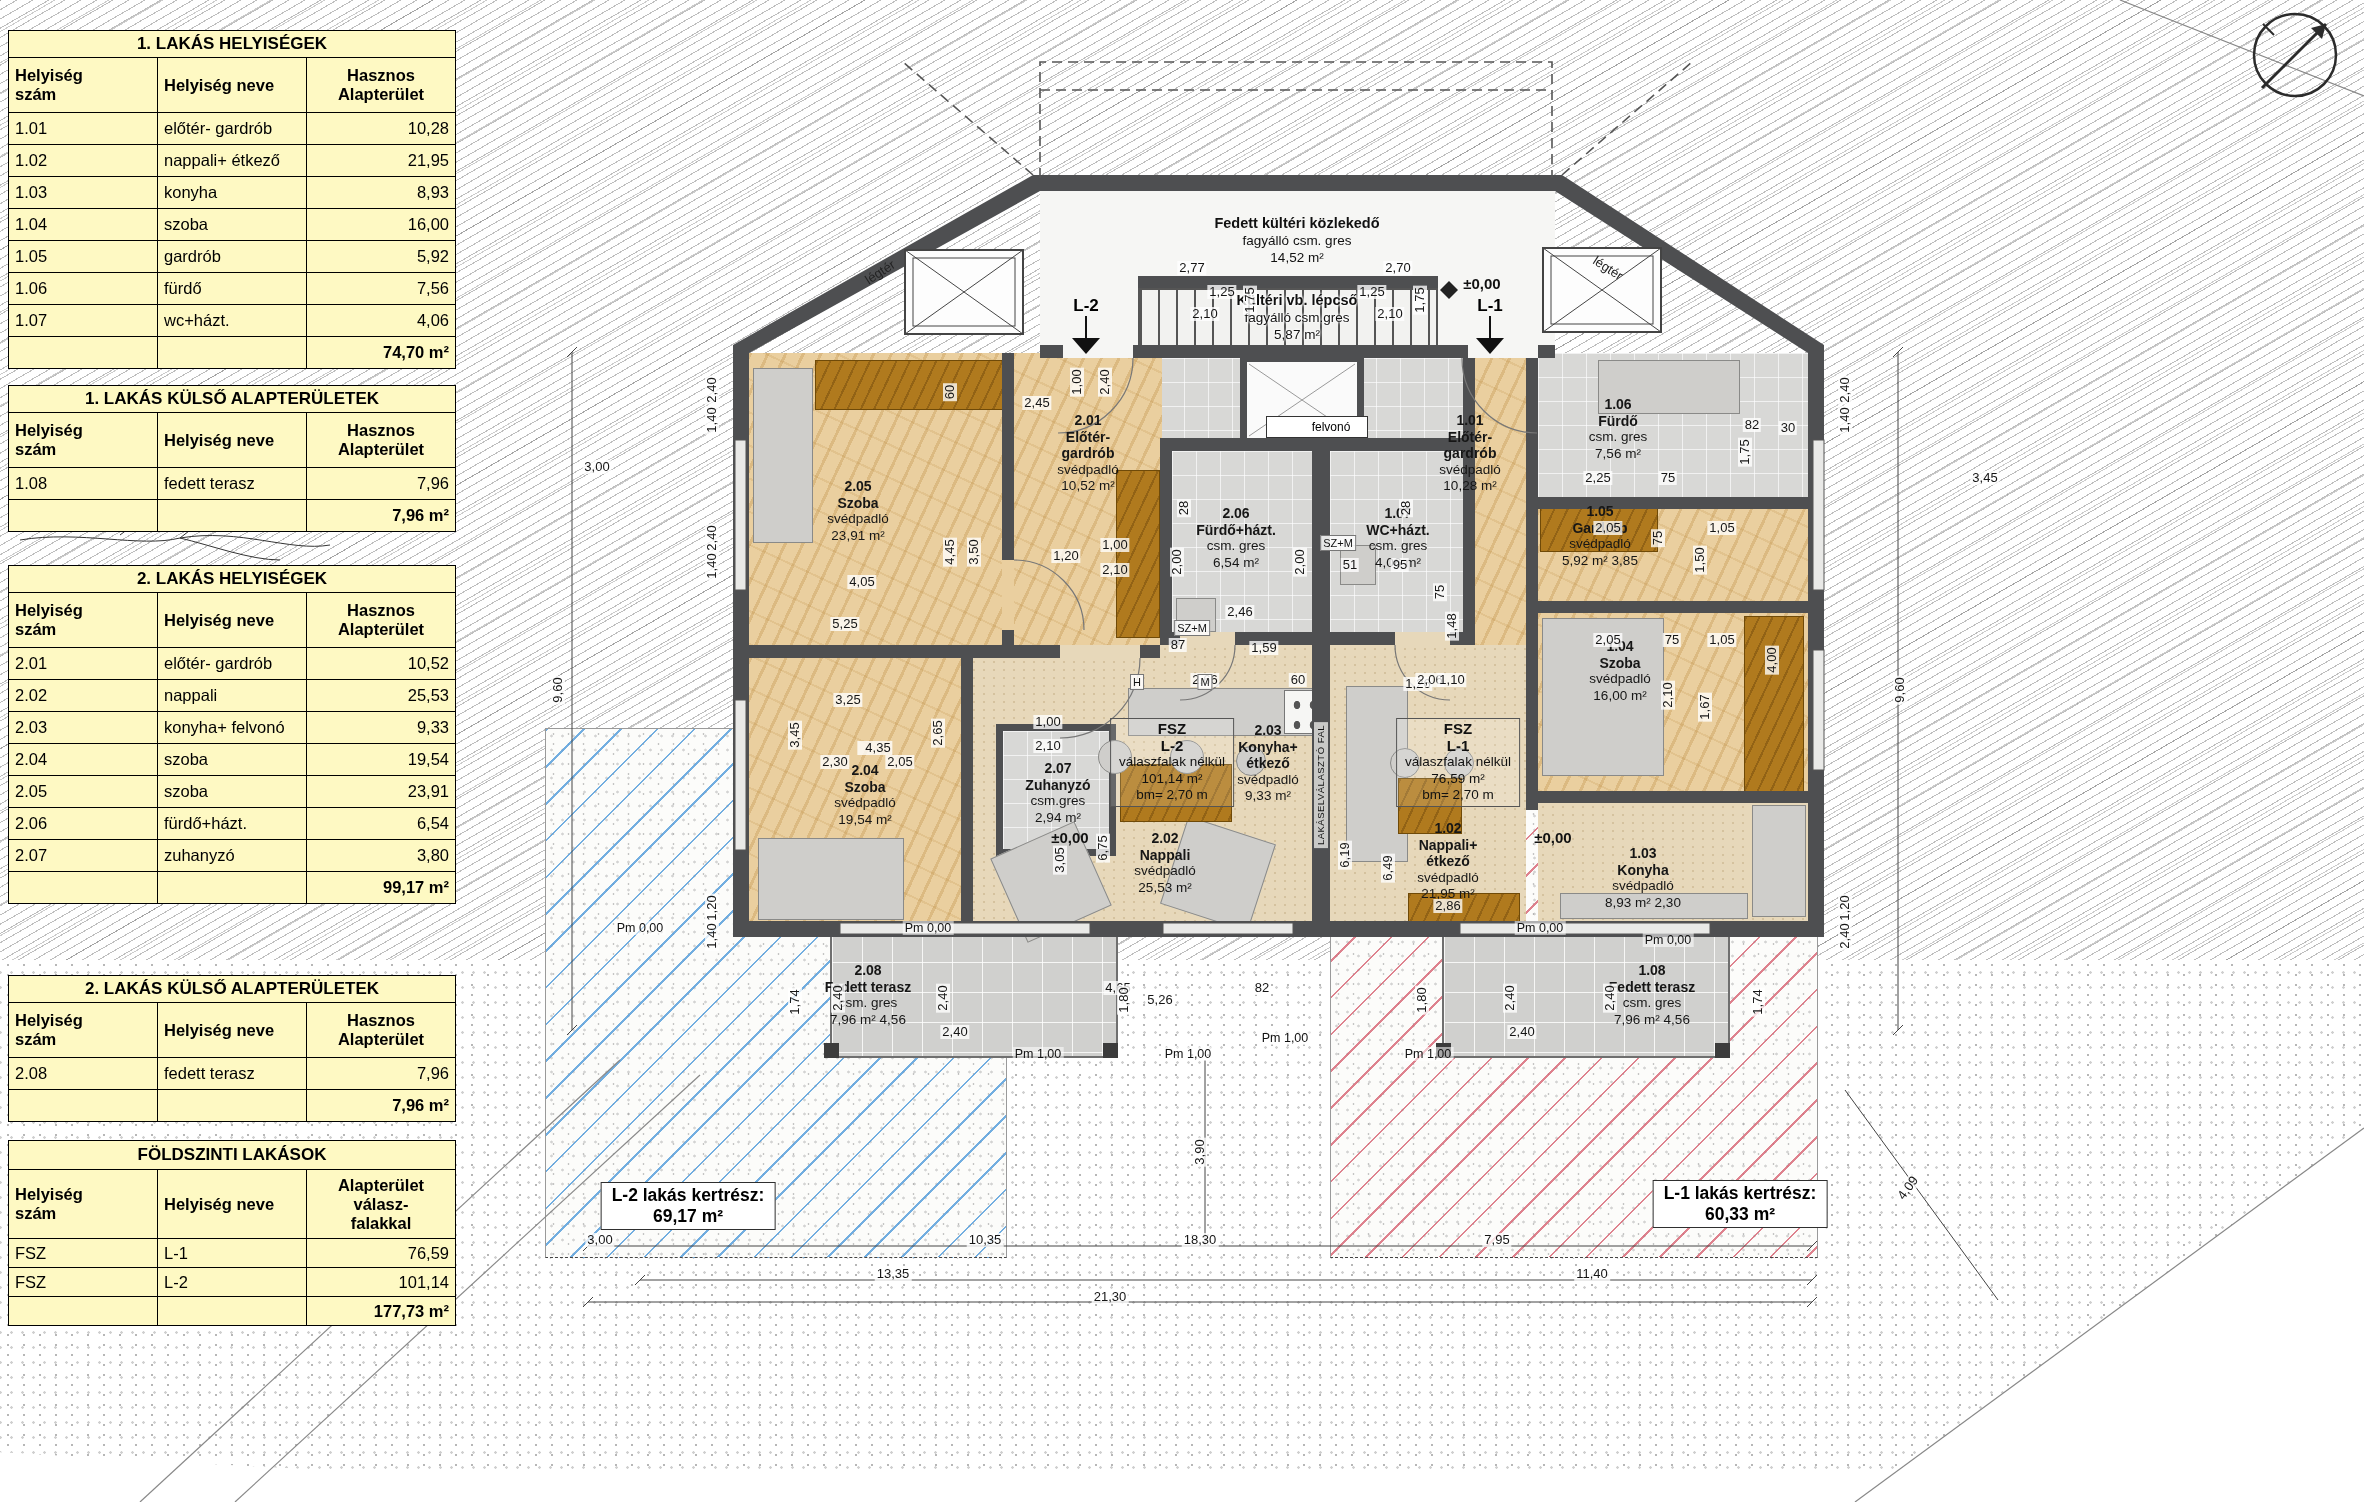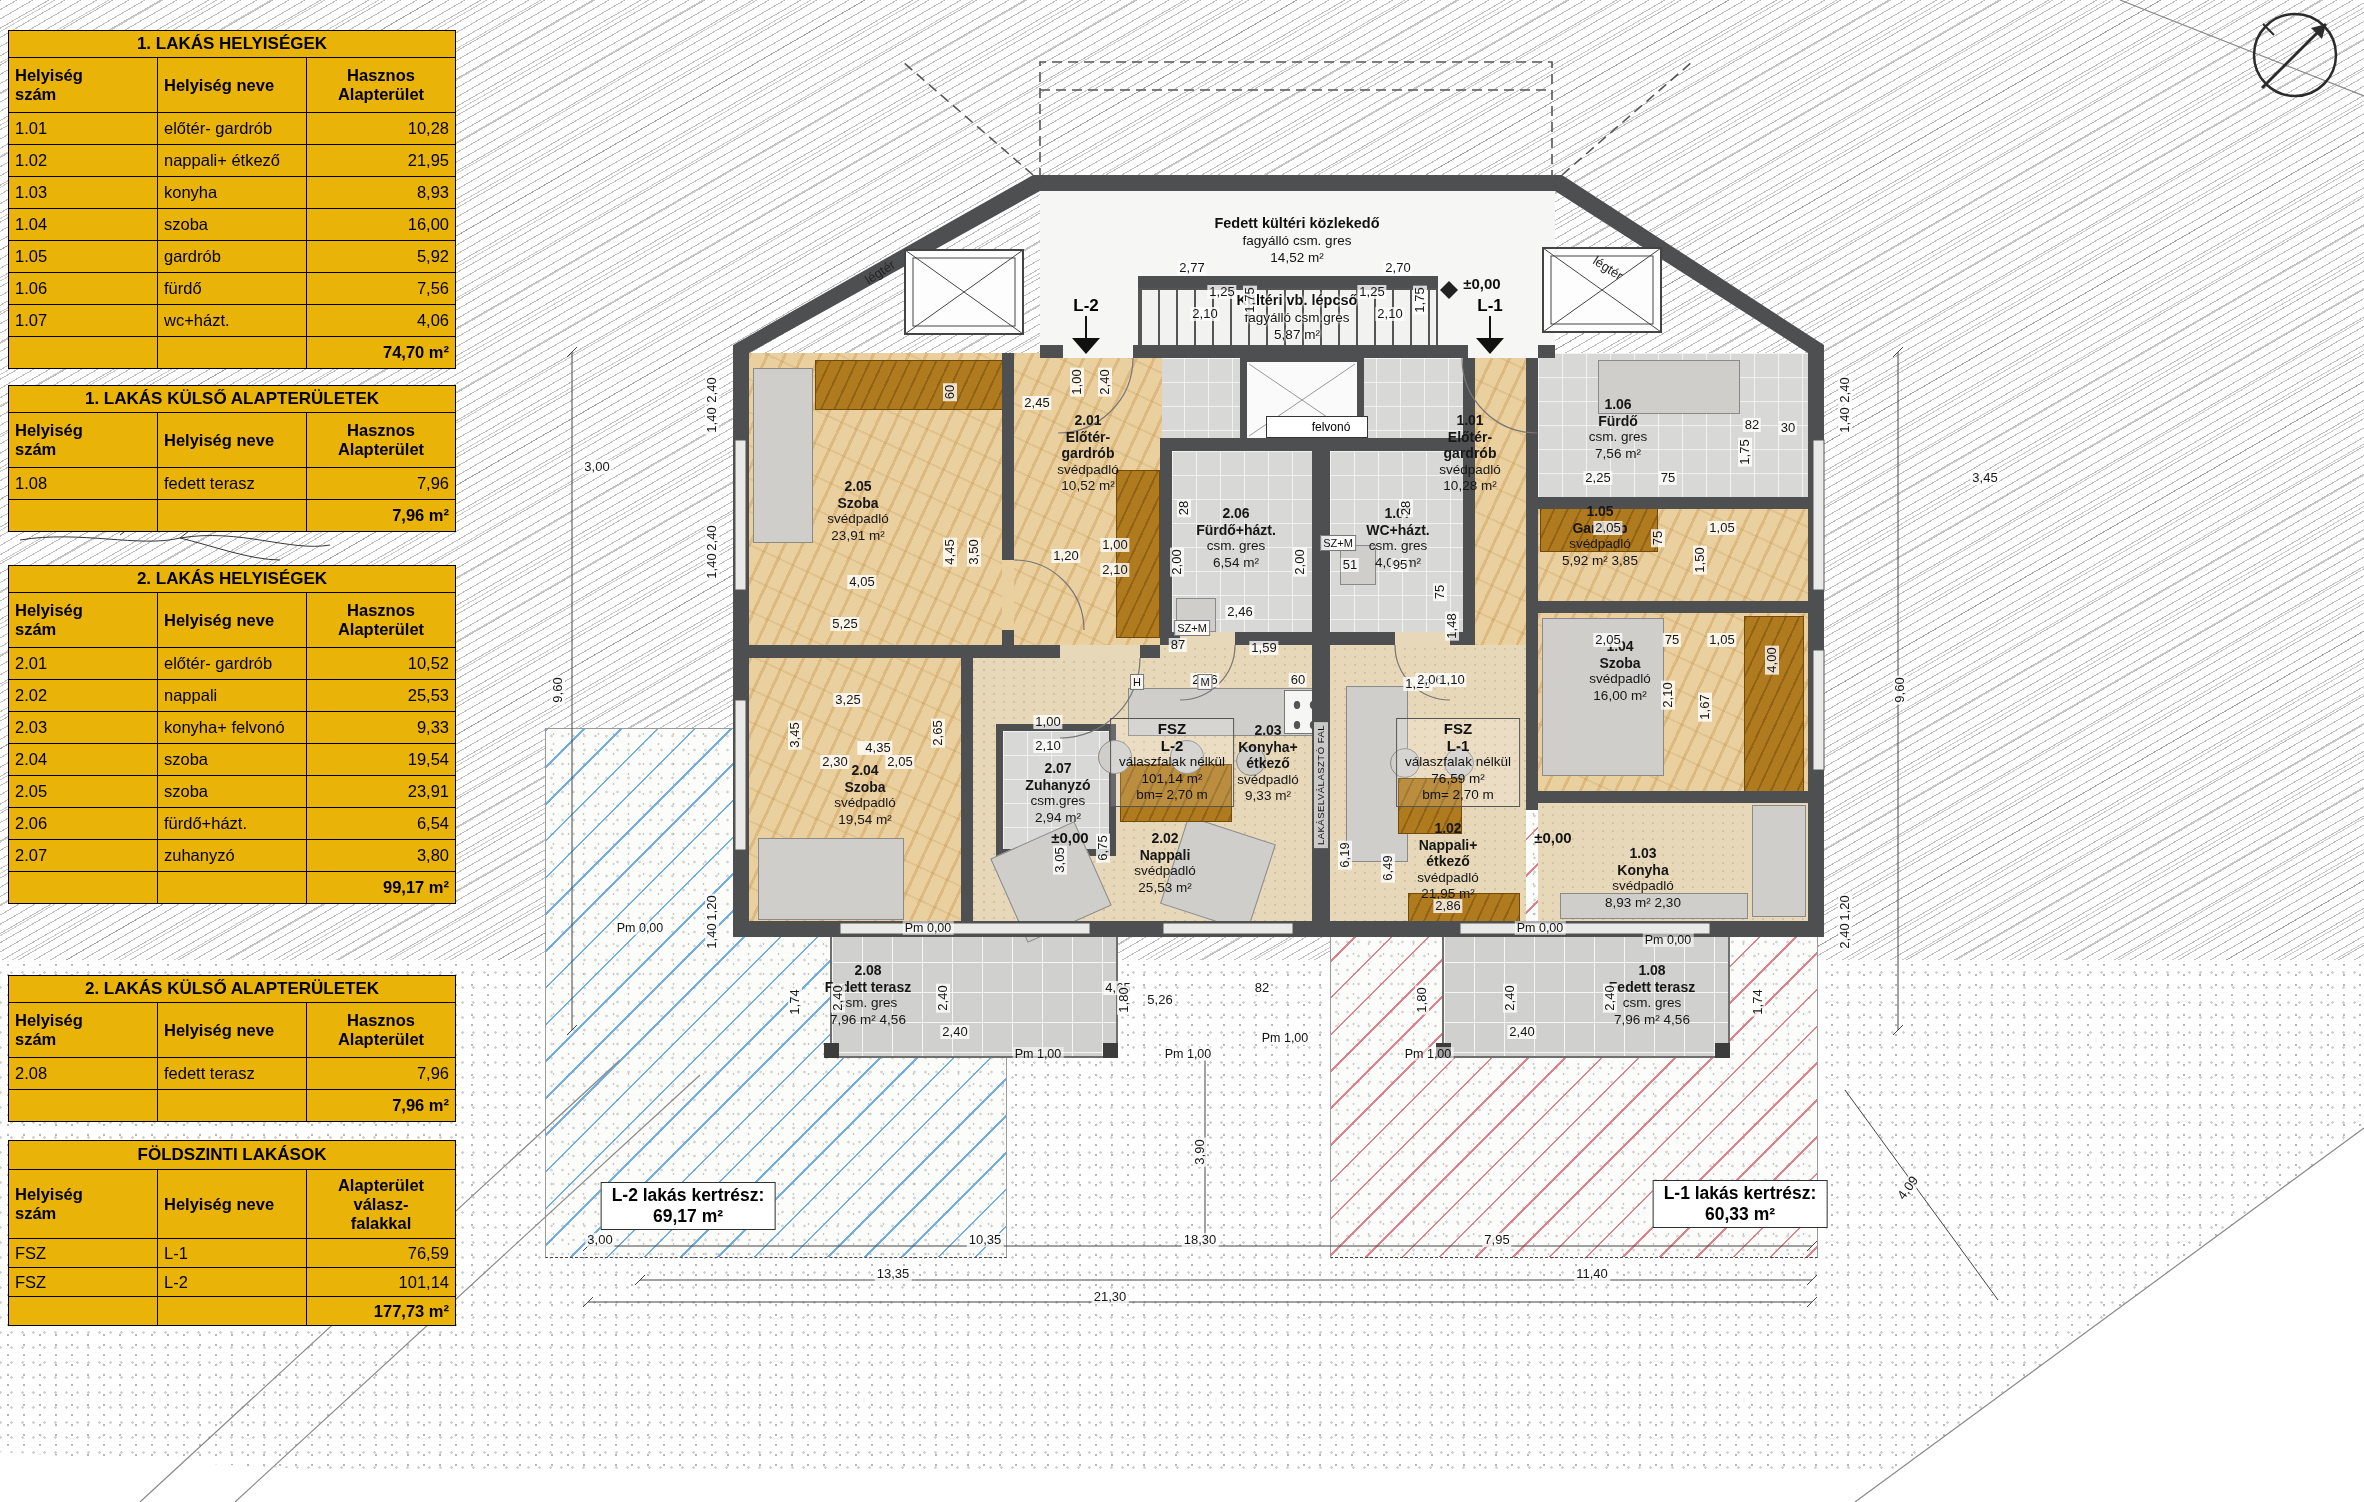--- a/index.html
+++ b/index.html
@@ -8,21 +8,21 @@
   
   .bgl{background-image:
     repeating-linear-gradient(150deg, rgba(125,125,125,.5) 0 1px, transparent 1px 8px),
     repeating-linear-gradient(150deg, rgba(110,110,110,.35) 0 1px, transparent 1px 27px);}
   .bgs{background-image:
     radial-gradient(rgba(135,135,135,.6) 1px, transparent 1.35px),
     radial-gradient(rgba(160,160,160,.5) 1px, transparent 1.3px);
     background-size:16px 10px,11px 15px;background-position:0 0,6px 5px;}
   
   .tblhost{position:absolute;left:8px;width:448px;z-index:7;}
-  table.sched{border-collapse:collapse;width:100%;table-layout:fixed;background:#eab308;
+  table.sched{border-collapse:collapse;width:100%;table-layout:fixed;background:#fef9c3;
     font-size:16.5px;color:#000;}
   table.sched td,table.sched th{border:1.8px solid #000;padding:1px 6px;height:29px;overflow:hidden;}
   table.sched .ttl{font-weight:700;text-align:center;font-size:17px;height:24px;}
   table.sched th{font-weight:700;text-align:center;white-space:pre-line;height:52px;font-size:16.5px;line-height:19px;}
   table.sched .c0{width:24%;text-align:left;}
   table.sched .c1{width:45%;text-align:left;}
   table.sched .c2{width:31%;margin-left:44px;}
   table.sched .v{text-align:right;}
   table.sched .b{font-weight:700;padding-left:17px;}
   table.sched.small td{height:26px;} table.sched.small th{height:66px;}

